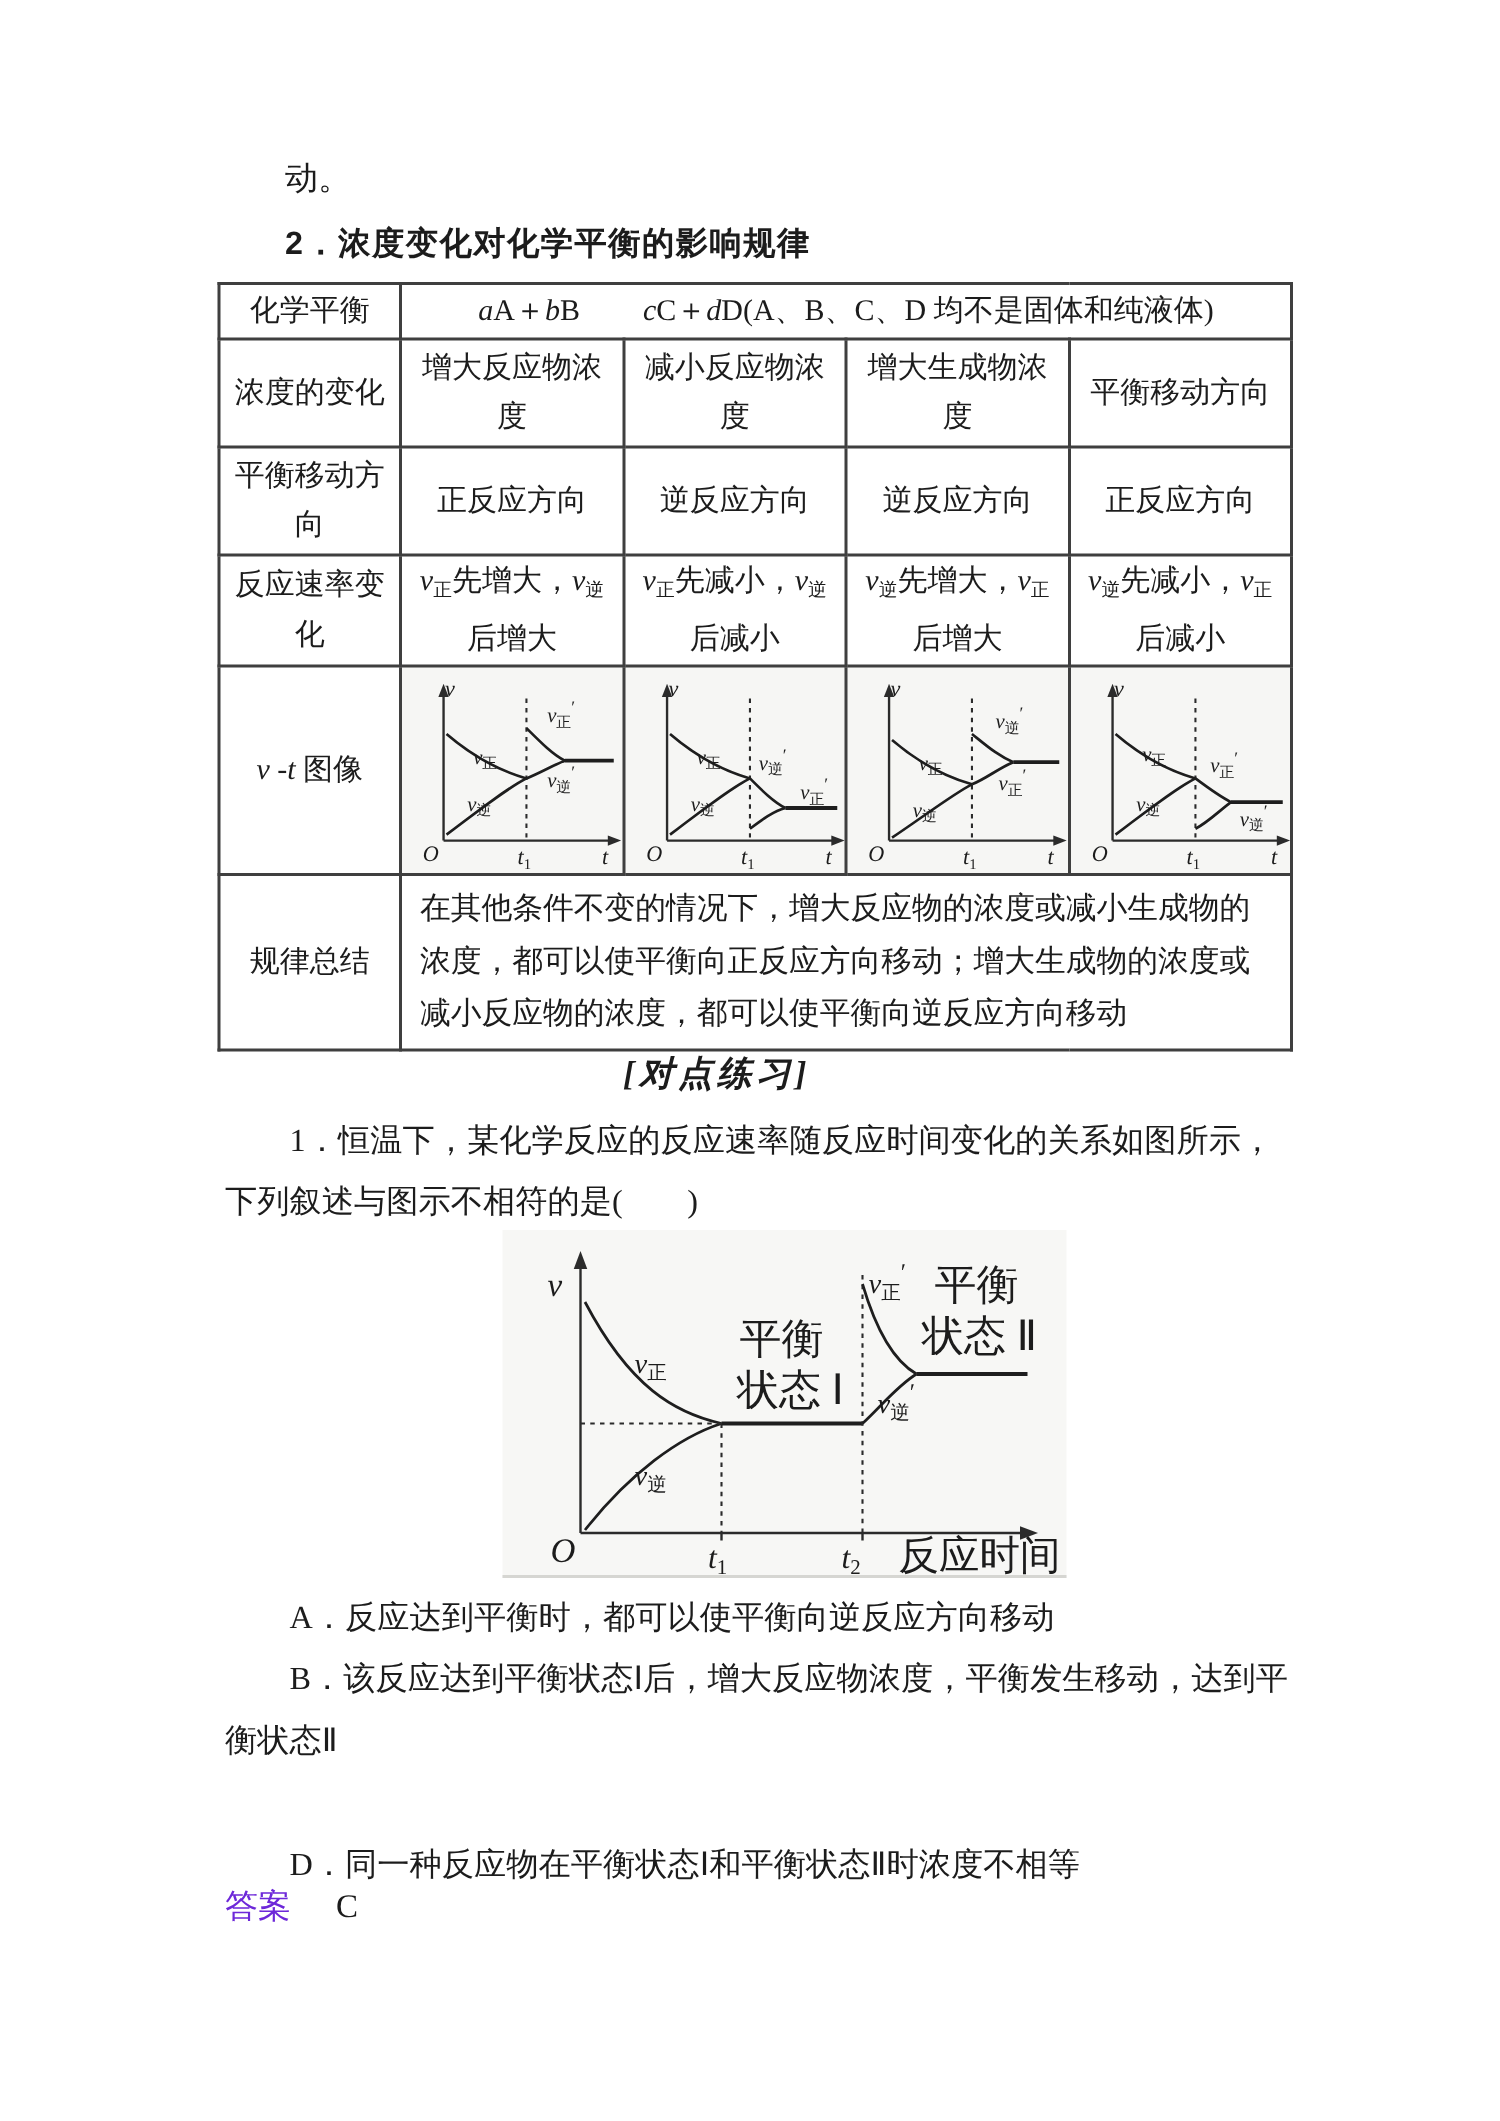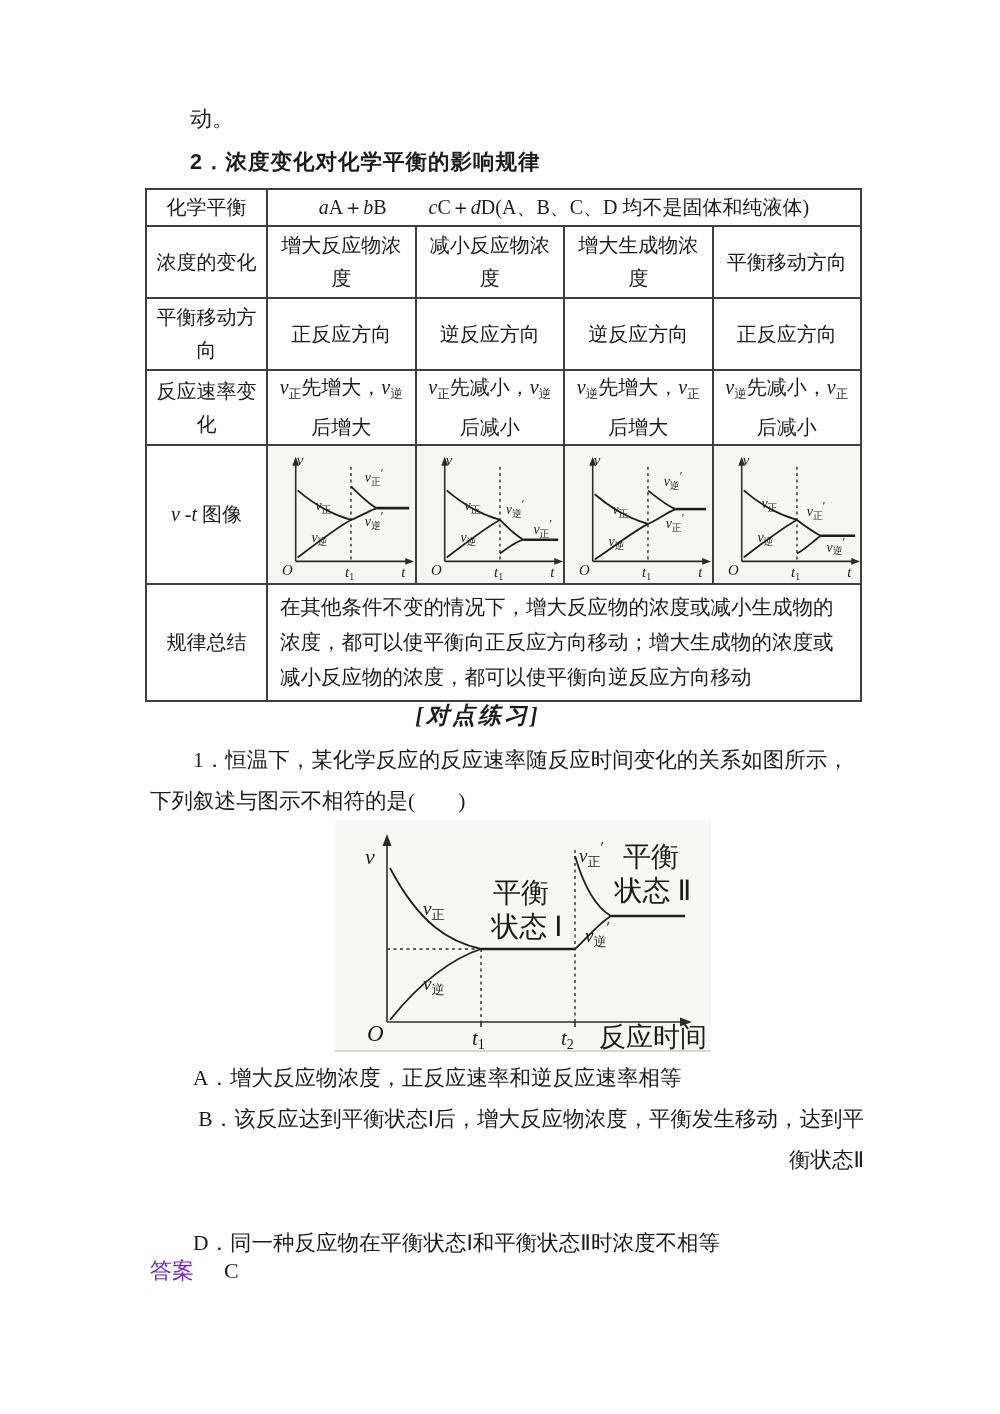--- a/index.html
+++ b/index.html
@@ -24,21 +24,21 @@
   .graph-cell{background:#f6f6f4;}
   .graph-cell svg{display:block;margin:2px auto 0;}
   .vth i{font-style:italic;}
   .practice-heading{position:absolute;left:0;top:700px;width:956px;text-align:center;
         font-size:23px;font-weight:bold;font-style:italic;letter-spacing:3px;}
   .question{position:absolute;left:150px;top:740px;width:714px;font-size:21.5px;
         line-height:41px;text-indent:2em;}
   .figure{position:absolute;left:335px;top:820px;width:376px;height:230px;background:#f7f7f5;
         border-bottom:2px solid #d6d6d2;}
   .option{position:absolute;left:150px;width:714px;font-size:21.5px;line-height:41px;text-indent:2em;}
-  .opt-a{top:1058px;} .opt-b{top:1099px;text-align:right;} .opt-c{top:1181px;} .opt-d{top:1223px;}
+  .opt-a{top:1058px;} .opt-b{top:1099px;} .opt-c{top:1181px;} .opt-d{top:1223px;}
   .answer{position:absolute;left:150px;top:1256px;font-size:22px;}
   .answer .lbl{color:#6d28d9;font-weight:normal;font-family:"Liberation Sans",sans-serif;}
   .answer .val{margin-left:30px;font-size:22px;}
   svg text{font-family:"Liberation Serif",serif;fill:#1c1c1c;}
   svg .it{font-style:italic;}
   svg .axis{stroke:#2b2b2b;stroke-width:1.6;fill:none;}
   svg .curve{stroke:#1e1e1e;stroke-width:1.8;fill:none;}
   svg .flat{stroke:#1e1e1e;stroke-width:2.6;fill:none;}
   svg .dash{stroke:#2b2b2b;stroke-width:1.4;fill:none;stroke-dasharray:3,3.5;}
   svg .ah{fill:#2b2b2b;stroke:none;}
@@ -234,21 +234,21 @@
       <text x="186" y="82" font-size="28" text-anchor="middle">平衡</text>
       <text x="192" y="116" font-size="28" text-anchor="middle">状态 Ⅰ</text>
       <text x="244" y="42" font-size="19"><tspan class="it">v</tspan><tspan dy="4" font-size="13">正</tspan><tspan dy="-13" font-size="16">′</tspan></text>
       <text x="316" y="46" font-size="28" text-anchor="middle">平衡</text>
       <text x="318" y="80" font-size="28" text-anchor="middle">状态 Ⅱ</text>
       <text x="250" y="122" font-size="19"><tspan class="it">v</tspan><tspan dy="4" font-size="13">逆</tspan><tspan dy="-13" font-size="16">′</tspan></text>
     </svg>
   </div>
 
   <div class="option opt-a">
-    <span>A．</span><span>增大反应物浓度，正反应速率和逆反应速率相等</span>
+    <span>A．</span><span>反应达到平衡时，都可以使平衡向逆反应方向移动</span>
   </div>
   <div class="option opt-b">
     <span>B．</span><span>该反应达到平衡状态Ⅰ后，增大反应物浓度，平衡发生移动，达到平衡状态Ⅱ</span>
   </div>
   <div class="option opt-d">
     <span>D．</span><span>同一种反应物在平衡状态Ⅰ和平衡状态Ⅱ时浓度不相等</span>
   </div>
 
   <div class="answer">
     <span class="lbl">答案</span><span class="val">C</span>

